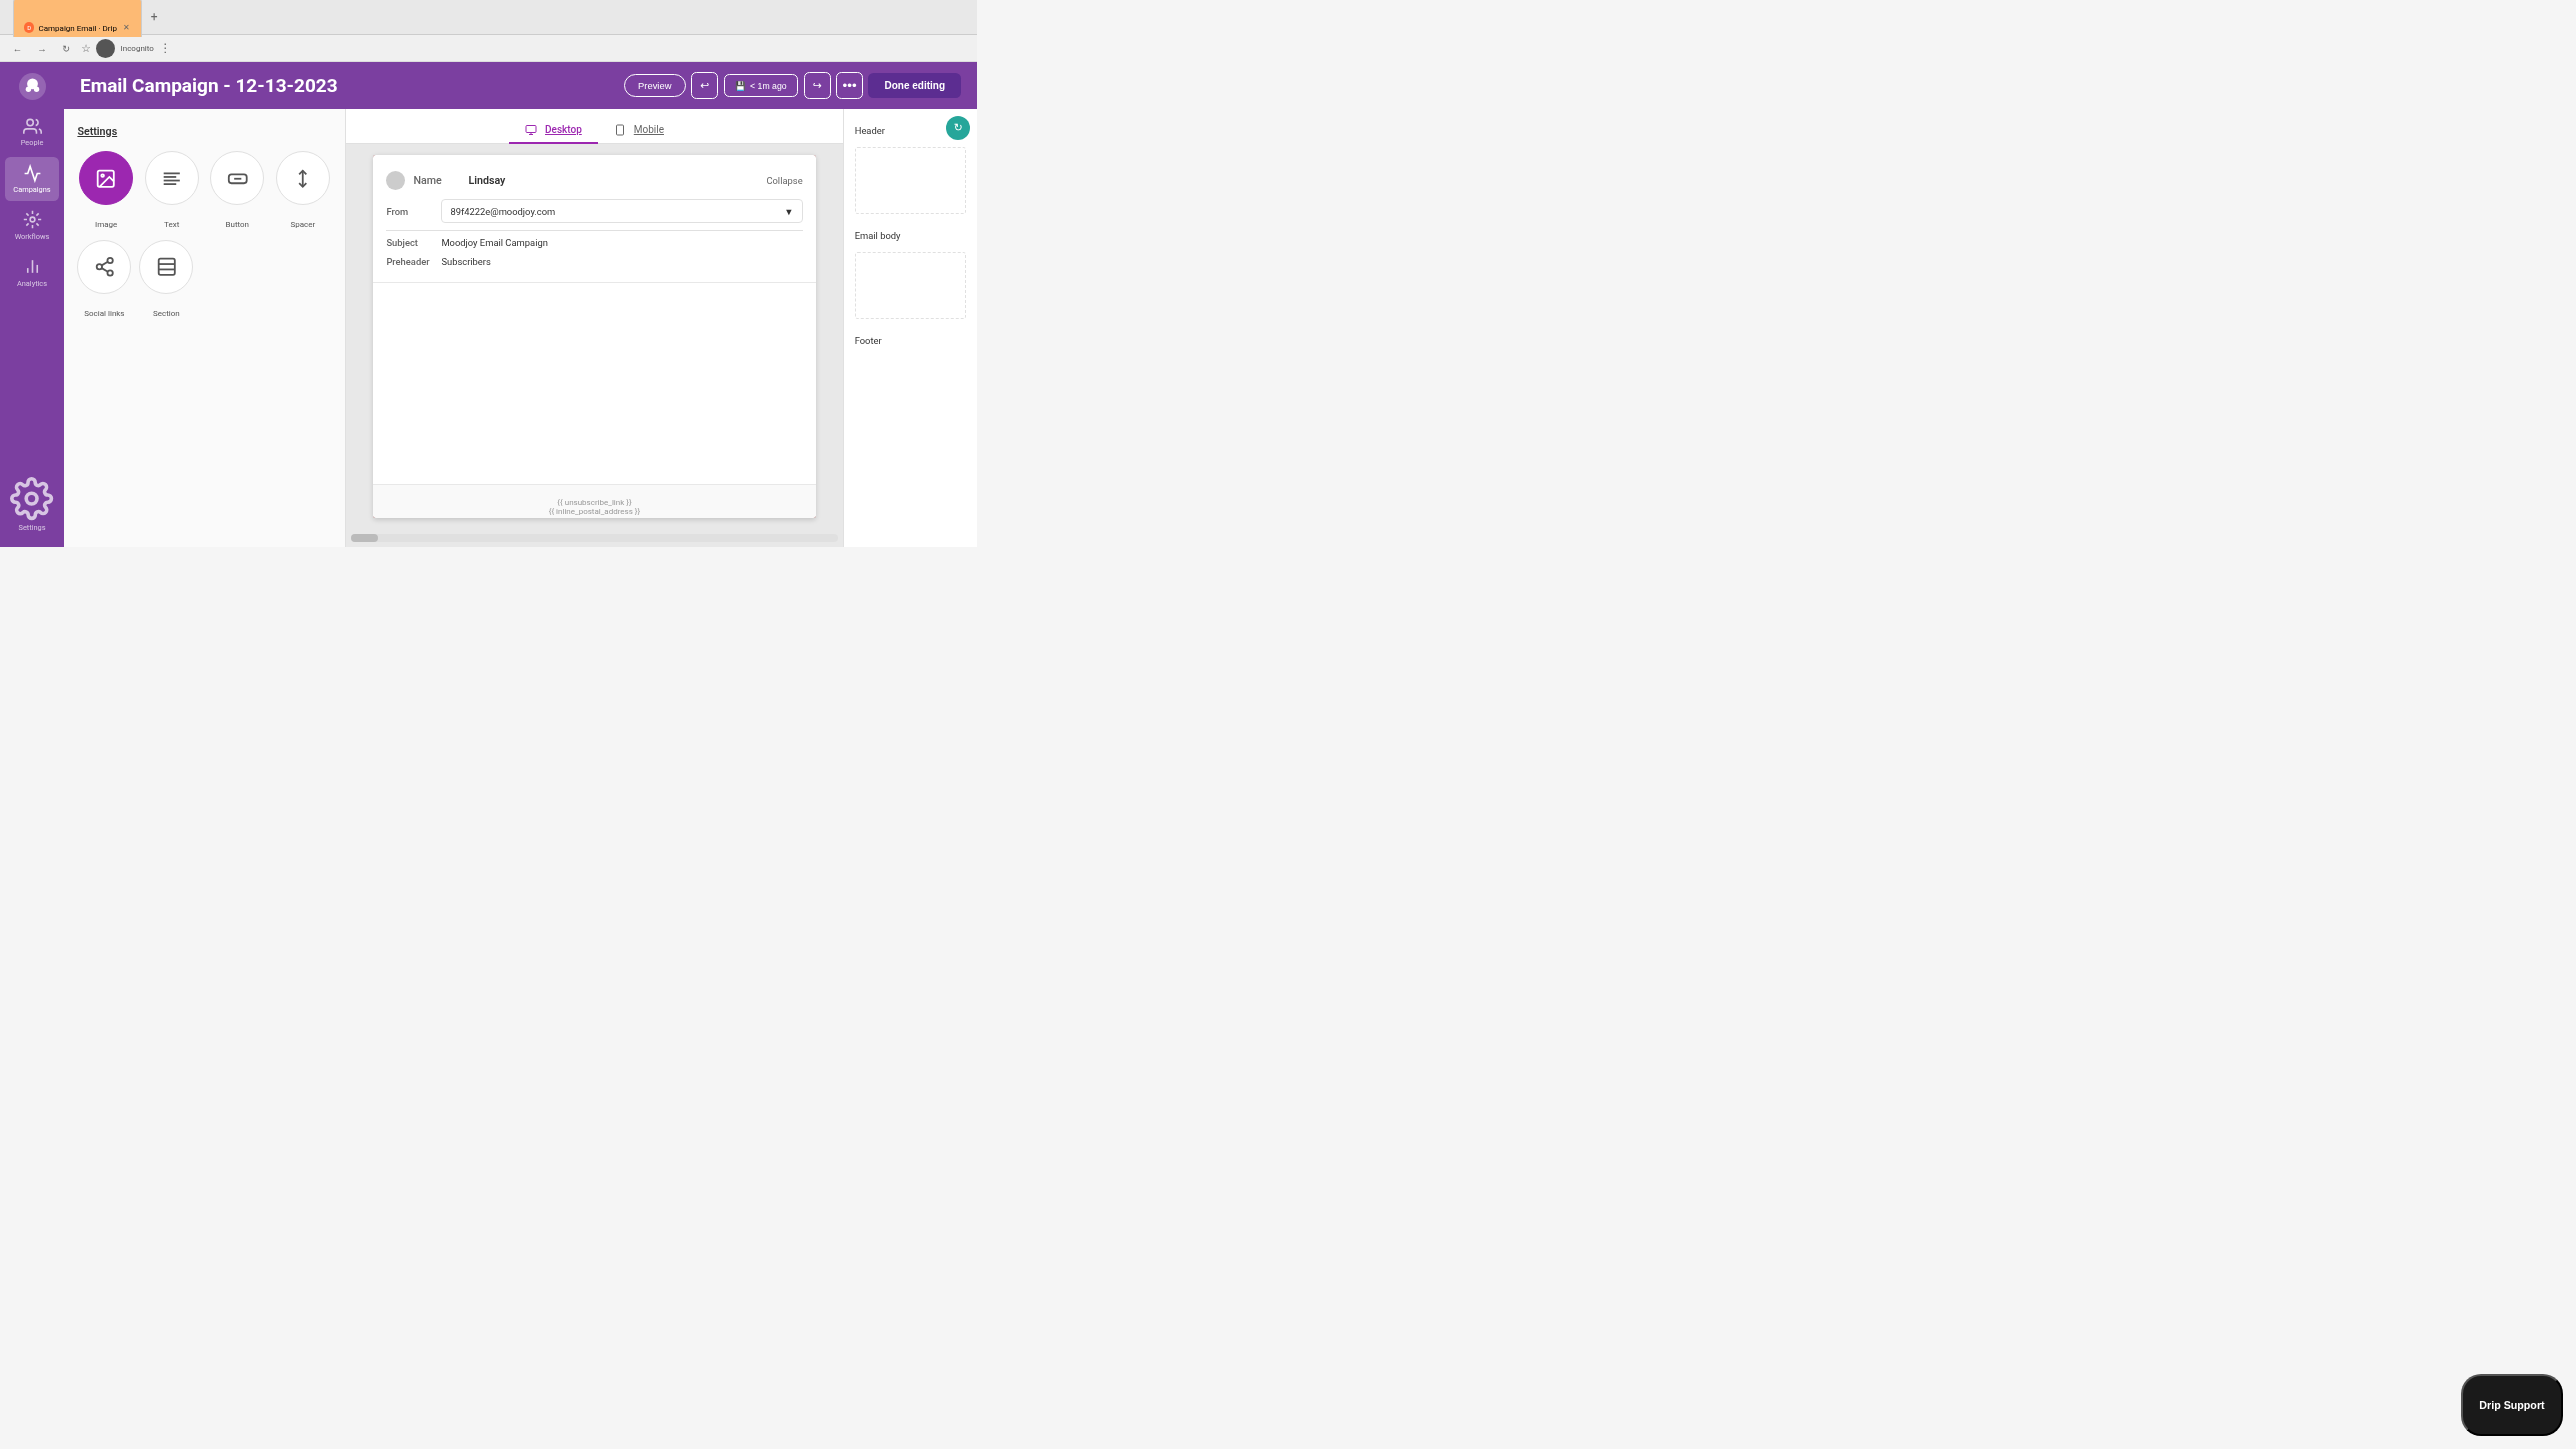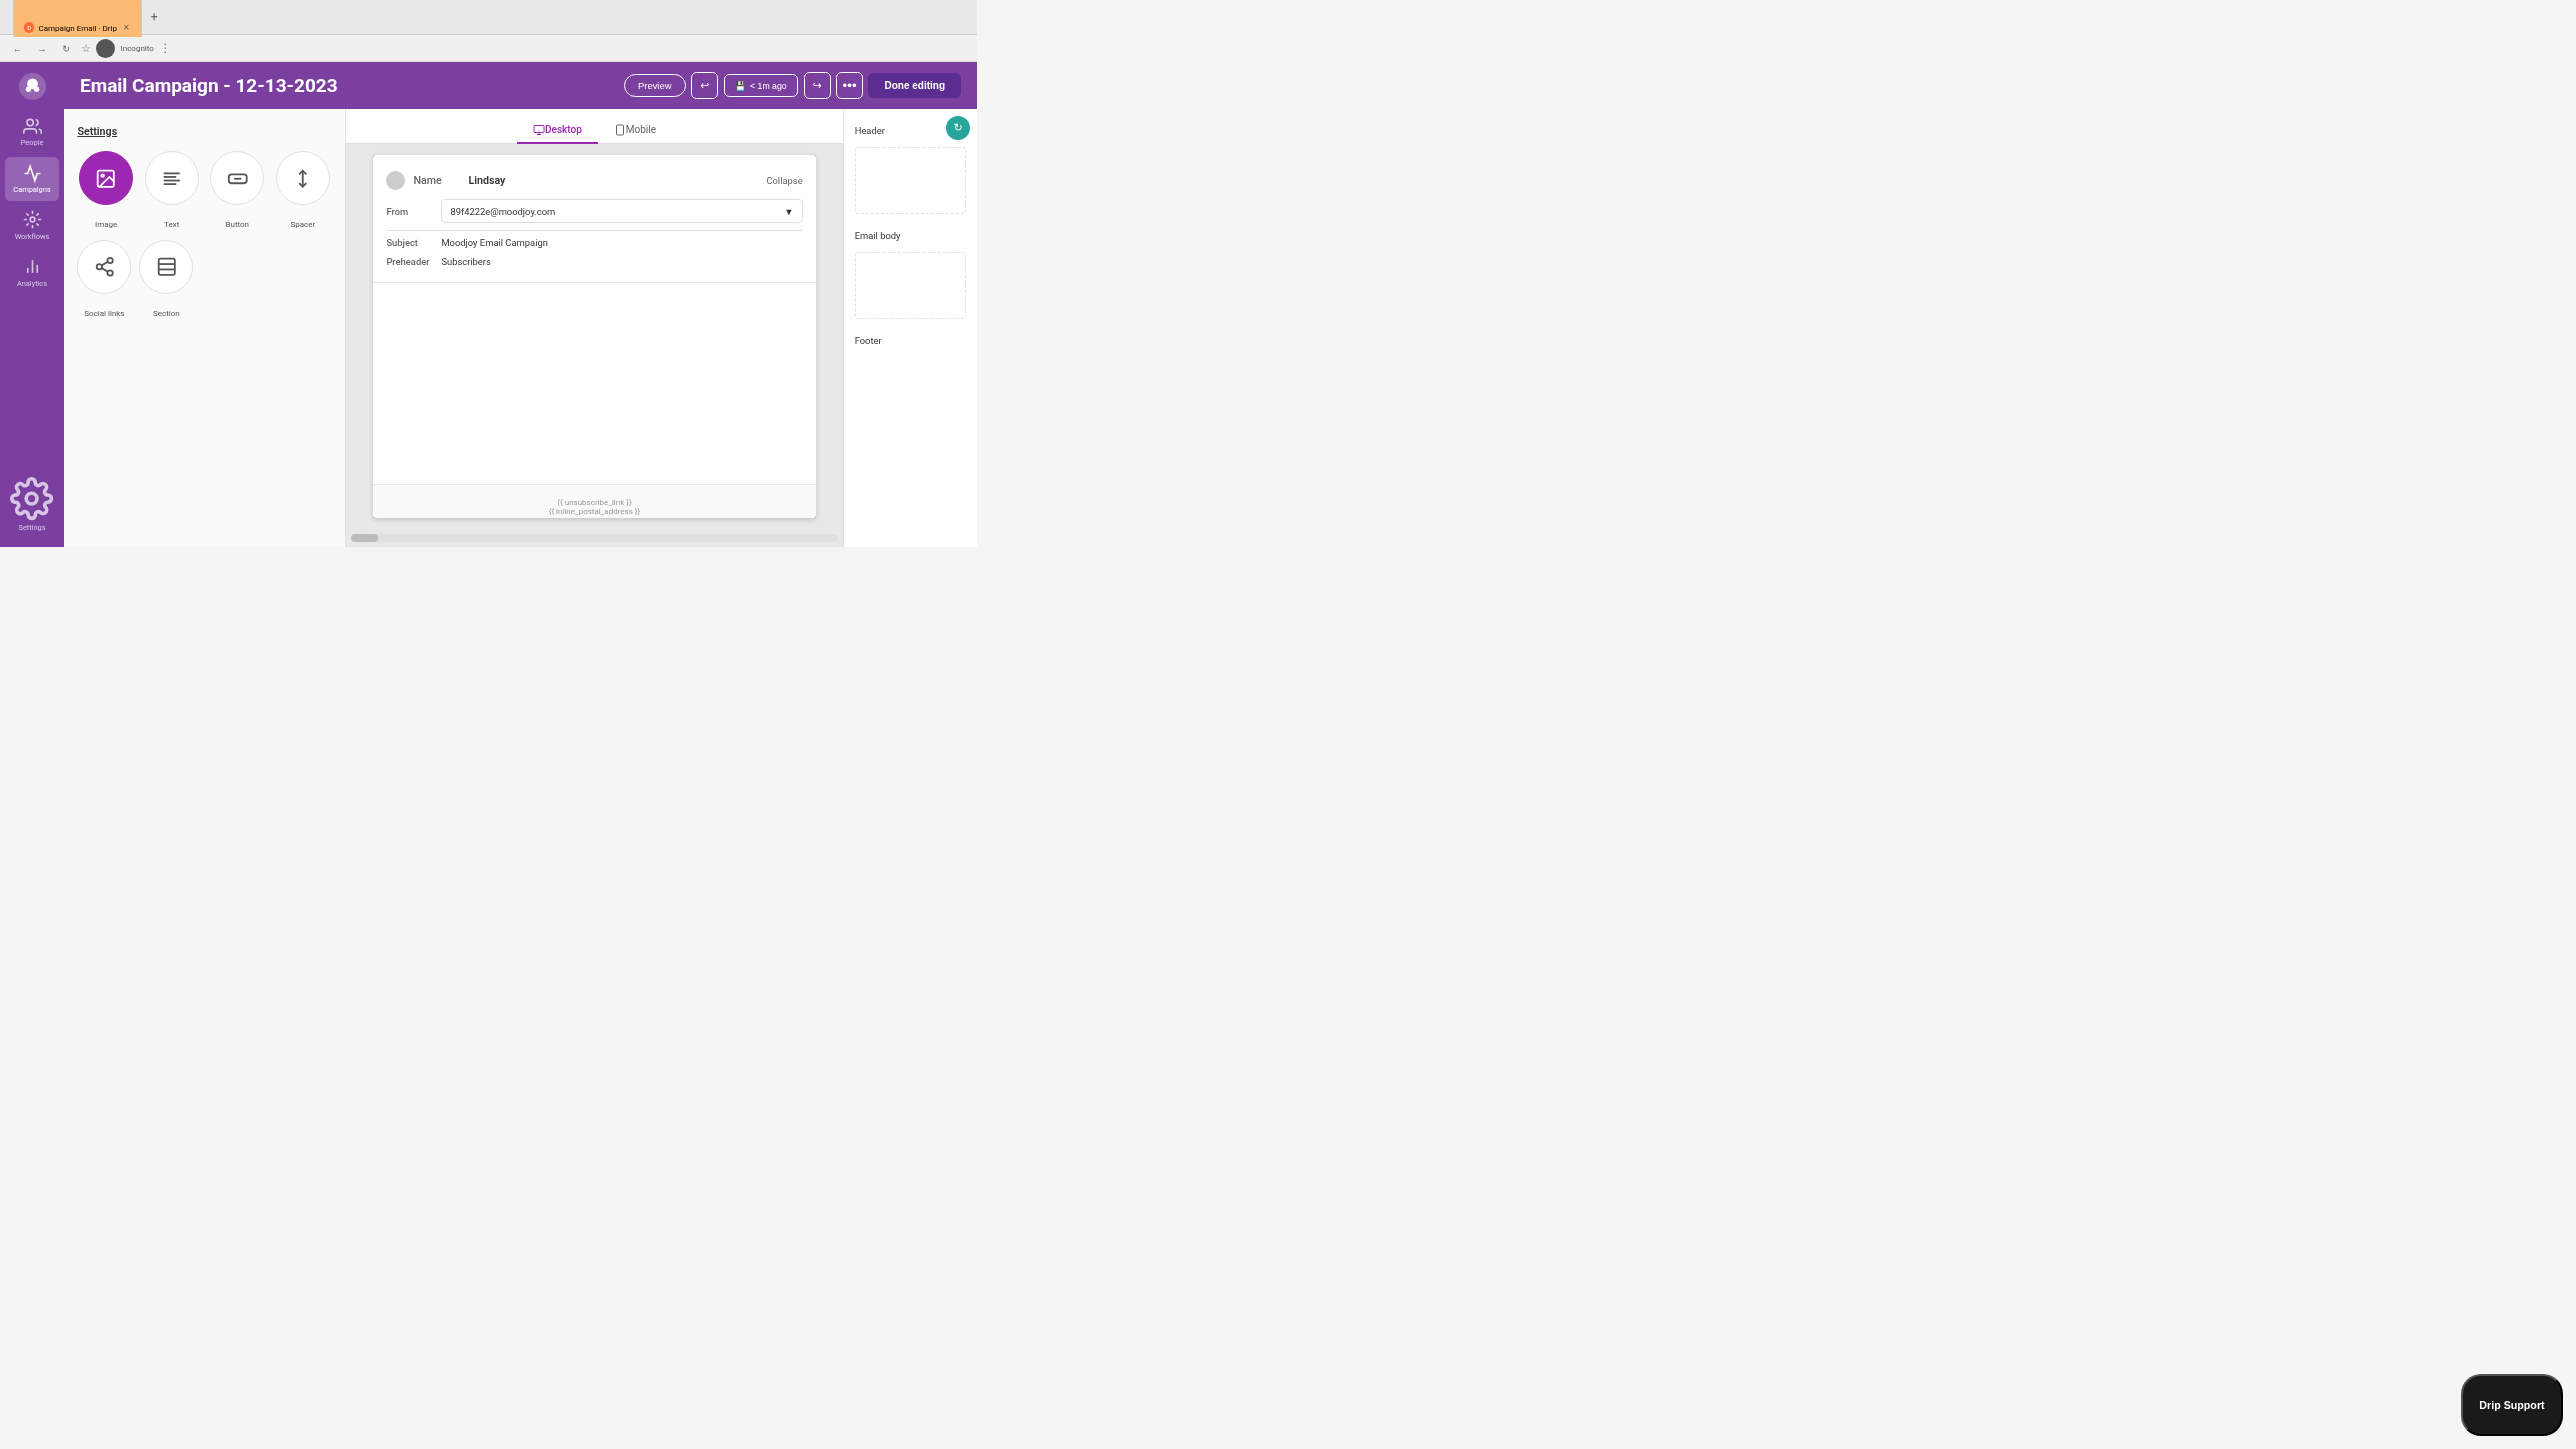--- a/index.html
+++ b/index.html
@@ -59,21 +59,21 @@
     .block-icon.active svg { color: white; }
     .block-label { font-size: 8px; color: #555; text-align: center; }
 
     .block-row2 { display: flex; gap: 8px; }
 
     
     .email-editor { flex: 1; display: flex; flex-direction: column; background: #f0f0f0; overflow: hidden; }
 
     
     .view-tabs { display: flex; justify-content: center; gap: 0; padding: 8px 0 0; background: white; border-bottom: 1.3px solid #e0e0e0; }
-    .view-tab { display: flex; align-items: center; gap: 0; padding: 6.7px 16px; font-size: 10px; color: #666; cursor: pointer; border-bottom: 2px solid transparent; margin-bottom: -1.3px; }
+    .view-tab { display: flex; align-items: center; gap: 8px; padding: 6.7px 16px; font-size: 10px; color: #666; cursor: pointer; border-bottom: 2px solid transparent; margin-bottom: -1.3px; text-decoration: underline; }
     .view-tab.active { color: #9c27b0; border-bottom-color: #9c27b0; font-weight: 500; }
     .view-tab svg { width: 12px; height: 12px; }
 
     
     .email-canvas-area { flex: 1; overflow-y: auto; padding: 10.7px; display: flex; justify-content: center; background: #e8e8e8; }
     .email-canvas { width: 443px; background: #7f1d1d; border-radius: 2.7px; box-shadow: 0 1.3px 5.4px rgba(0,0,0,0.15); overflow: hidden; }
 
     
     .email-header-settings { background: white; padding: 10.7px 13.4px; border-bottom: 0.7px solid #e8e8e8; }
     .settings-row { display: flex; align-items: center; gap: 8px; padding: 4px 0; font-size: 9.4px; position: relative; }

